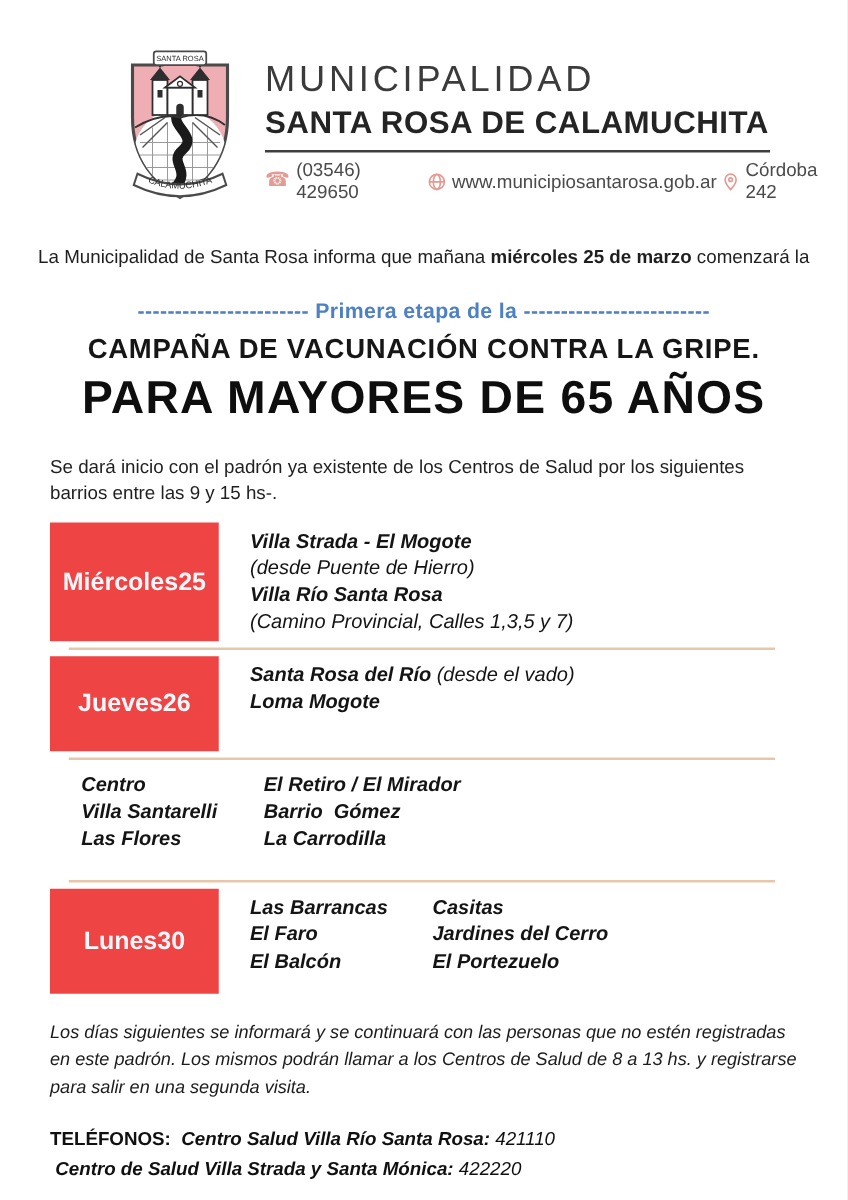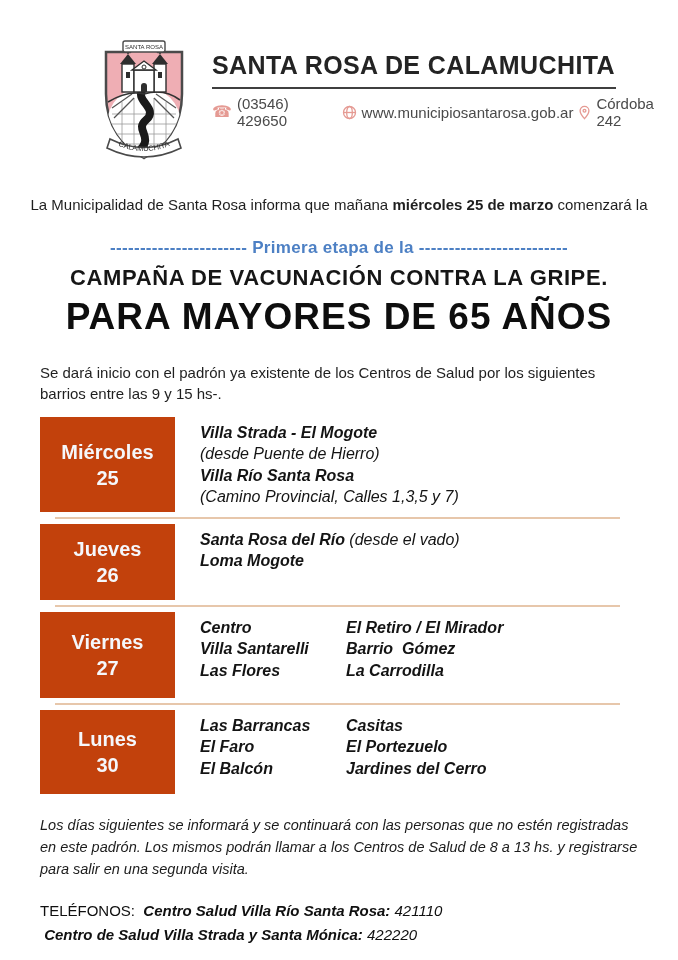--- a/index.html
+++ b/index.html
@@ -22,36 +22,36 @@
   .intro{text-align:center;font-size:15px;margin-top:28px;color:#1f1f1f;white-space:pre-wrap;}
   .intro b{font-weight:bold;}
   .stage{text-align:center;font-size:17px;font-weight:bold;color:#4d80c4;margin-top:25px;letter-spacing:0.3px;}
   .campaign{text-align:center;font-size:22px;font-weight:bold;color:#161616;margin-top:7px;letter-spacing:0.6px;}
   .audience{text-align:center;font-size:37px;font-weight:bold;color:#0e0e0e;margin-top:5px;letter-spacing:1px;}
   .lead{margin:24px 40px 0;font-size:15px;color:#1f1f1f;line-height:1.4;white-space:pre-wrap;}
   
   .sched{margin:13px 40px 0;}
   .srow{display:flex;align-items:stretch;}
   .datebox{
-    width:135px;flex:0 0 135px;background:#c2410c;color:#f5f7fb;
-    display:flex;flex-direction:column;justify-content:center;align-items:center;
+    width:135px;flex:0 0 135px;background:#ef4444;color:#f5f7fb;
+    display:flex;flex-direction:row;justify-content:center;align-items:center;
     font-weight:bold;font-size:20px;line-height:1.3;text-align:center;
   }
   .rcontent{margin-left:25px;padding:5px 0;font-size:16px;line-height:1.33;color:#141414;display:flex;flex:1;}
   .colA{width:146px;flex:0 0 146px;}
   .colB{flex:1;}
   .line{display:block;}
   .nm{font-weight:bold;font-style:italic;white-space:pre-wrap;}
   .dt{font-style:italic;white-space:pre-wrap;}
   .r1{min-height:88px;} .r2{min-height:76px;justify-content:flex-end;} .r3{min-height:86px;} .r4{min-height:84px;}
   .sep{height:2px;background:#e7c7ab;margin:5px 18px 5px 15px;}
   
   .followup{margin:21px 40px 0;font-size:14.5px;font-style:italic;line-height:1.5;color:#1c1c1c;white-space:pre-wrap;}
   .phones{margin:19px 40px 0;font-size:15px;line-height:1.55;color:#101010;white-space:pre-wrap;}
-  .ph-label{font-weight:normal;font-style:normal;text-align:center;}
+  .ph-label{font-weight:bold;font-style:normal;text-align:center;}
   .ph-place{font-weight:bold;font-style:italic;}
   .ph-num{font-style:italic;font-weight:400;}
   .note{margin:17px 40px 0;font-size:13.5px;font-style:italic;line-height:1.55;color:#262626;white-space:pre-wrap;}
 </style>
 </head>
 <body>
 
 <div class="page">
 
   <div class="header">
@@ -109,20 +109,21 @@
         <rect x="31" y="5" width="42" height="11" rx="2" fill="#ffffff" stroke="#4a4a4a" stroke-width="1.4"></rect>
         <text x="52" y="13" text-anchor="middle" font-size="6" font-family="Liberation Sans, sans-serif" fill="#2e2e2e">SANTA ROSA</text>
 
         <path d="M18,103 Q52,120 86,103 L89,112 Q52,130 15,112 Z" fill="#ffffff" stroke="#4a4a4a" stroke-width="1.6"></path>
         <text font-size="7.5" font-family="Liberation Sans, sans-serif" fill="#2e2e2e">
           <textPath href="#ribPath" startOffset="50%" text-anchor="middle">CALAMUCHITA</textPath>
         </text>
       </svg>
     </div>
     <div class="org">
+      <div class="org-1">MUNICIPALIDAD</div>
       <div class="org-2">SANTA ROSA DE CALAMUCHITA</div>
       <div class="org-rule"></div>
       <div class="contact">
         <span class="ic">☎</span>
         <span>(03546) 429650</span>
         <span class="ic">
           <svg width="15" height="15" viewBox="0 0 16 16" fill="none" stroke="#e59a93" stroke-width="1.4">
             <circle cx="8" cy="8" r="6.4"></circle>
             <ellipse cx="8" cy="8" rx="3" ry="6.4"></ellipse>
             <line x1="1.6" y1="8" x2="14.4" y2="8"></line>
@@ -174,24 +175,20 @@
       <div class="rcontent">
         <div class="colB">
           <span class="line"><span class="nm">Santa Rosa del Río</span><span class="dt"> (desde el vado)</span></span>
           <span class="line"><span class="nm">Loma Mogote</span><span class="dt"></span></span>
         </div>
       </div>
     </div>
     <div class="sep"></div>
 
     <div class="srow r3">
-      <div class="datebox">
-        <span>Viernes</span>
-        <span>27</span>
-      </div>
       <div class="rcontent">
         <div class="colA">
           <span class="line"><span class="nm">Centro</span></span>
           <span class="line"><span class="nm">Villa Santarelli</span></span>
           <span class="line"><span class="nm">Las Flores</span></span>
         </div>
         <div class="colB">
           <span class="line"><span class="nm">El Retiro / El Mirador</span></span>
           <span class="line"><span class="nm">Barrio  Gómez</span></span>
           <span class="line"><span class="nm">La Carrodilla</span></span>
@@ -206,22 +203,22 @@
         <span>30</span>
       </div>
       <div class="rcontent">
         <div class="colA">
           <span class="line"><span class="nm">Las Barrancas</span></span>
           <span class="line"><span class="nm">El Faro</span></span>
           <span class="line"><span class="nm">El Balcón</span></span>
         </div>
         <div class="colB">
           <span class="line"><span class="nm">Casitas</span></span>
+          <span class="line"><span class="nm">Jardines del Cerro</span></span>
           <span class="line"><span class="nm">El Portezuelo</span></span>
-          <span class="line"><span class="nm">Jardines del Cerro</span></span>
         </div>
       </div>
     </div>
   </div>
 
   <p class="followup">Los días siguientes se informará y se continuará con las personas que no estén registradas en este padrón. Los mismos podrán llamar a los Centros de Salud de 8 a 13 hs. y registrarse para salir en una segunda visita.</p>
 
   <p class="phones"><span class="ph-label">TELÉFONOS:</span><span class="ph-place">  Centro Salud Villa Río Santa Rosa:</span><span class="ph-num"> 421110</span><br><span class="ph-place"> Centro de Salud Villa Strada y Santa Mónica:</span><span class="ph-num"> 422220</span></p>
 
   <p class="note">Los vacunadores contarán con una credencial que  acreditará  que es personal afectado a la Campaña de Vacunación Municipal.</p>

